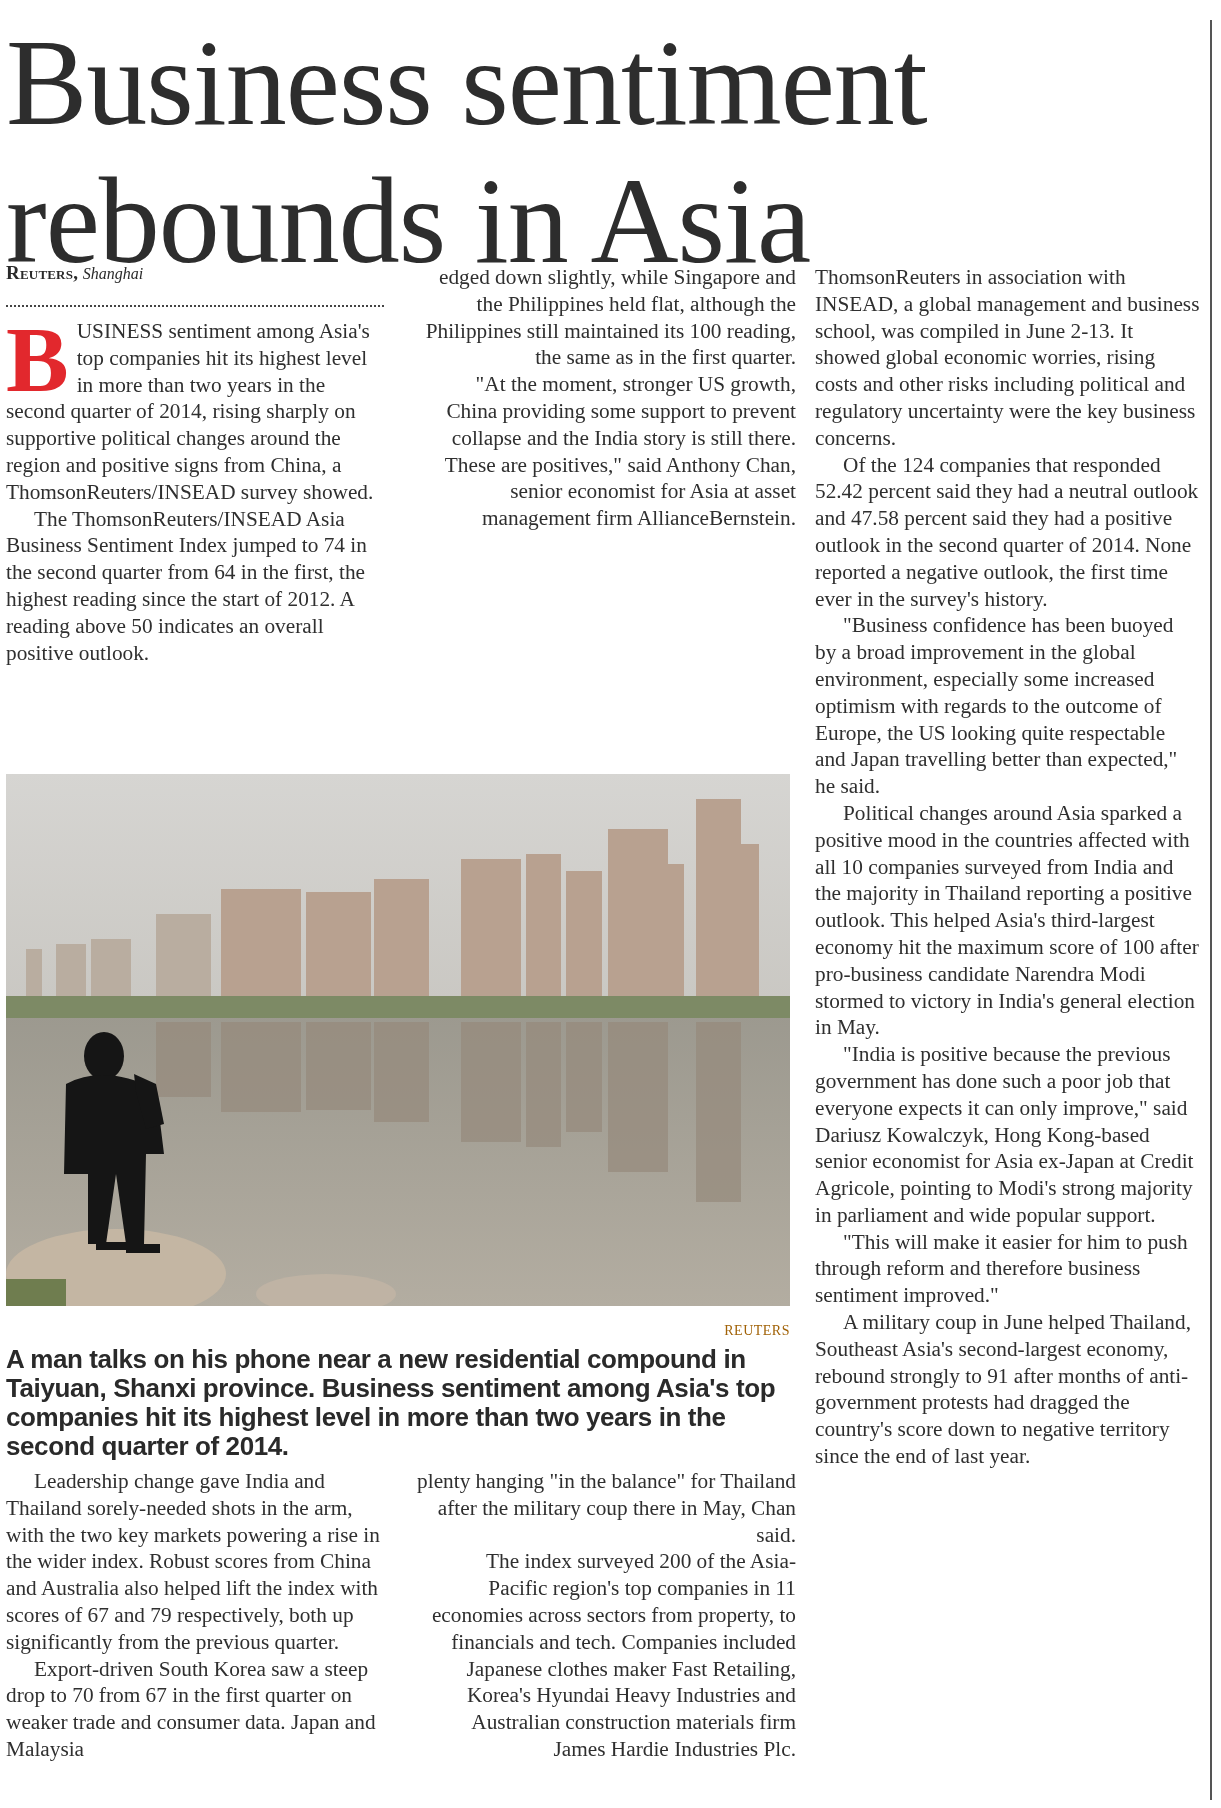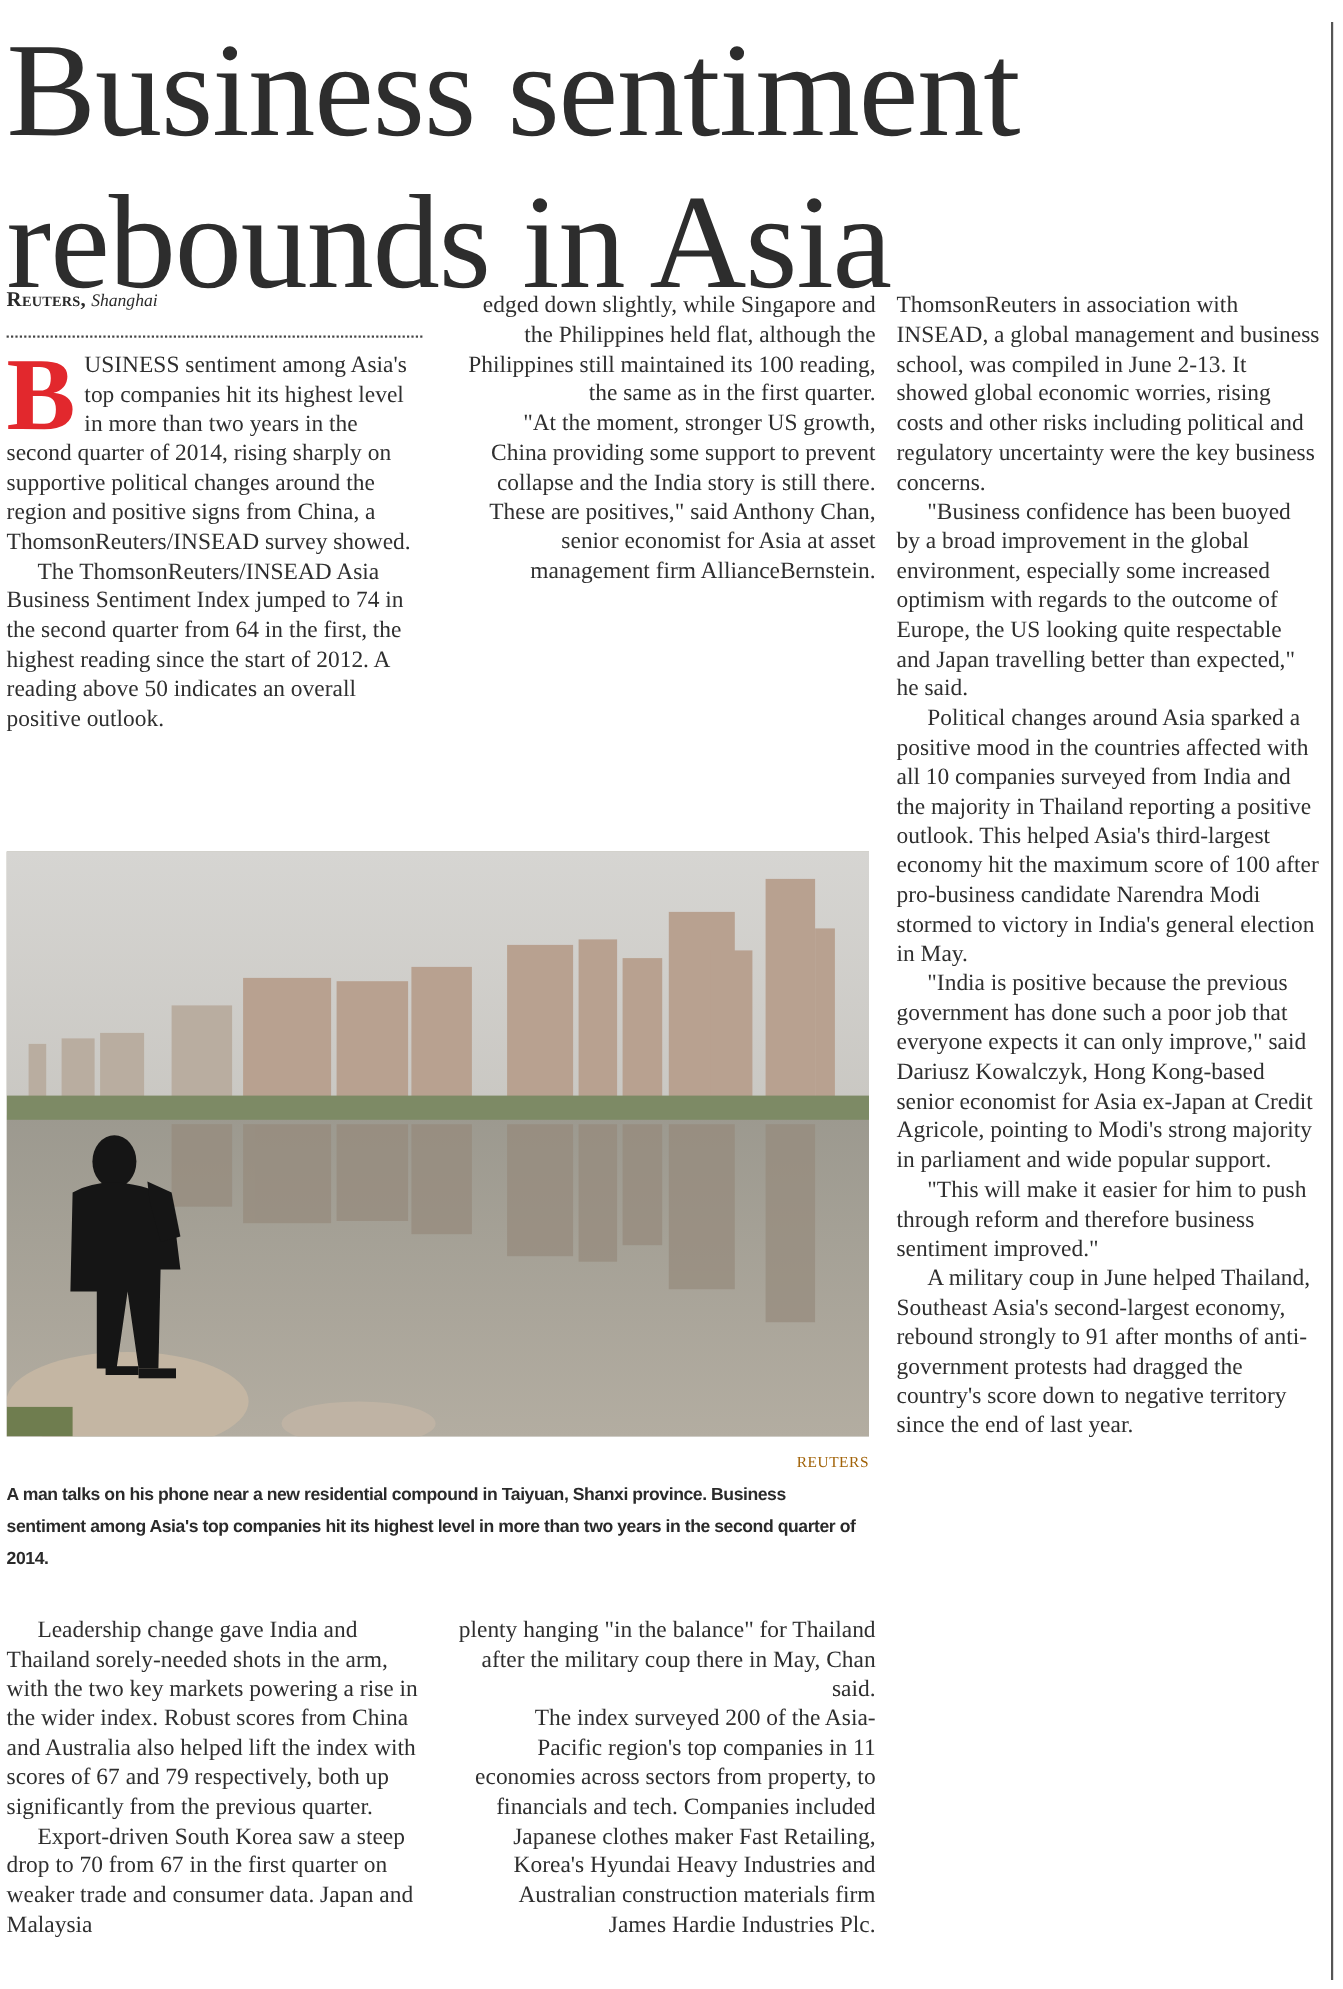--- a/index.html
+++ b/index.html
@@ -20,21 +20,21 @@
   .byline .agency { font-variant: small-caps; font-weight: bold; letter-spacing: 0.2px; }
   .byline .city { font-style: italic; font-size: 16px; }
   .dotted { position: absolute; left: 6px; top: 305px; width: 378px; border-top: 2px dotted #444; }
   .dropcap { float: left; font-family: "Liberation Serif", serif; font-weight: bold; color: #e2282d;
     font-size: 94px; line-height: 74px; margin: 4px 8px 0 0; }
   .photo { position: absolute; left: 6px; top: 774px; width: 784px; height: 532px; overflow: hidden; background: #b7b3aa; }
   .photo svg { display: block; }
   .credit { position: absolute; left: 700px; top: 1323px; width: 90px; text-align: right;
     font-family: Liberation Serif, serif; font-size: 14px; color: #a16207; letter-spacing: 0.5px; }
   .caption { position: absolute; left: 6px; top: 1345px; width: 784px; margin: 0;
-    font-family: "Liberation Sans", "DejaVu Sans", sans-serif; font-weight: bold; font-size: 16px;
+    font-family: "Liberation Sans", "DejaVu Sans", sans-serif; font-weight: bold; font-size: 26px;
     line-height: 29px; color: #2a2a2a; letter-spacing: -0.4px; }
 </style>
 </head>
 <body>
 
 <div class="page">
   <div class="rule-right"></div>
 
   <h1 class="headline">Business sentiment rebounds in Asia</h1>
 
@@ -49,20 +49,21 @@
     <p>The ThomsonReuters/INSEAD Asia Business Sentiment Index jumped to 74 in the second quarter from 64 in the first, the highest reading since the start of 2012. A reading above 50 indicates an overall positive outlook.</p>
   </div>
 
   <div class="col c2" style="top:264px;">
     <p class="noindent">edged down slightly, while Singapore and the Philippines held flat, although the Philippines still maintained its 100 reading, the same as in the first quarter.</p>
     <p>"At the moment, stronger US growth, China providing some support to prevent collapse and the India story is still there. These are positives," said Anthony Chan, senior economist for Asia at asset management firm AllianceBernstein.</p>
   </div>
 
   <div class="col c3" style="top:264px;">
     <p class="noindent">ThomsonReuters in association with INSEAD, a global management and business school, was compiled in June 2-13. It showed global economic worries, rising costs and other risks including political and regulatory uncertainty were the key business concerns.</p>
+    <p>Of the 124 companies that responded 52.42 percent said they had a neutral outlook and 47.58 percent said they had a positive outlook in the second quarter of 2014. None reported a negative outlook, the first time ever in the survey's history.</p>
     <p>"Business confidence has been buoyed by a broad improvement in the global environment, especially some increased optimism with regards to the outcome of Europe, the US looking quite respectable and Japan travelling better than expected," he said.</p>
     <p>Political changes around Asia sparked a positive mood in the countries affected with all 10 companies surveyed from India and the majority in Thailand reporting a positive outlook. This helped Asia's third-largest economy hit the maximum score of 100 after pro-business candidate Narendra Modi stormed to victory in India's general election in May.</p>
     <p>"India is positive because the previous government has done such a poor job that everyone expects it can only improve," said Dariusz Kowalczyk, Hong Kong-based senior economist for Asia ex-Japan at Credit Agricole, pointing to Modi's strong majority in parliament and wide popular support.</p>
     <p>"This will make it easier for him to push through reform and therefore business sentiment improved."</p>
     <p>A military coup in June helped Thailand, Southeast Asia's second-largest economy, rebound strongly to 91 after months of anti-government protests had dragged the country's score down to negative territory since the end of last year.</p>
   </div>
 
   <div class="photo">
     <svg width="784" height="532" viewBox="0 0 784 532">
       <defs>

